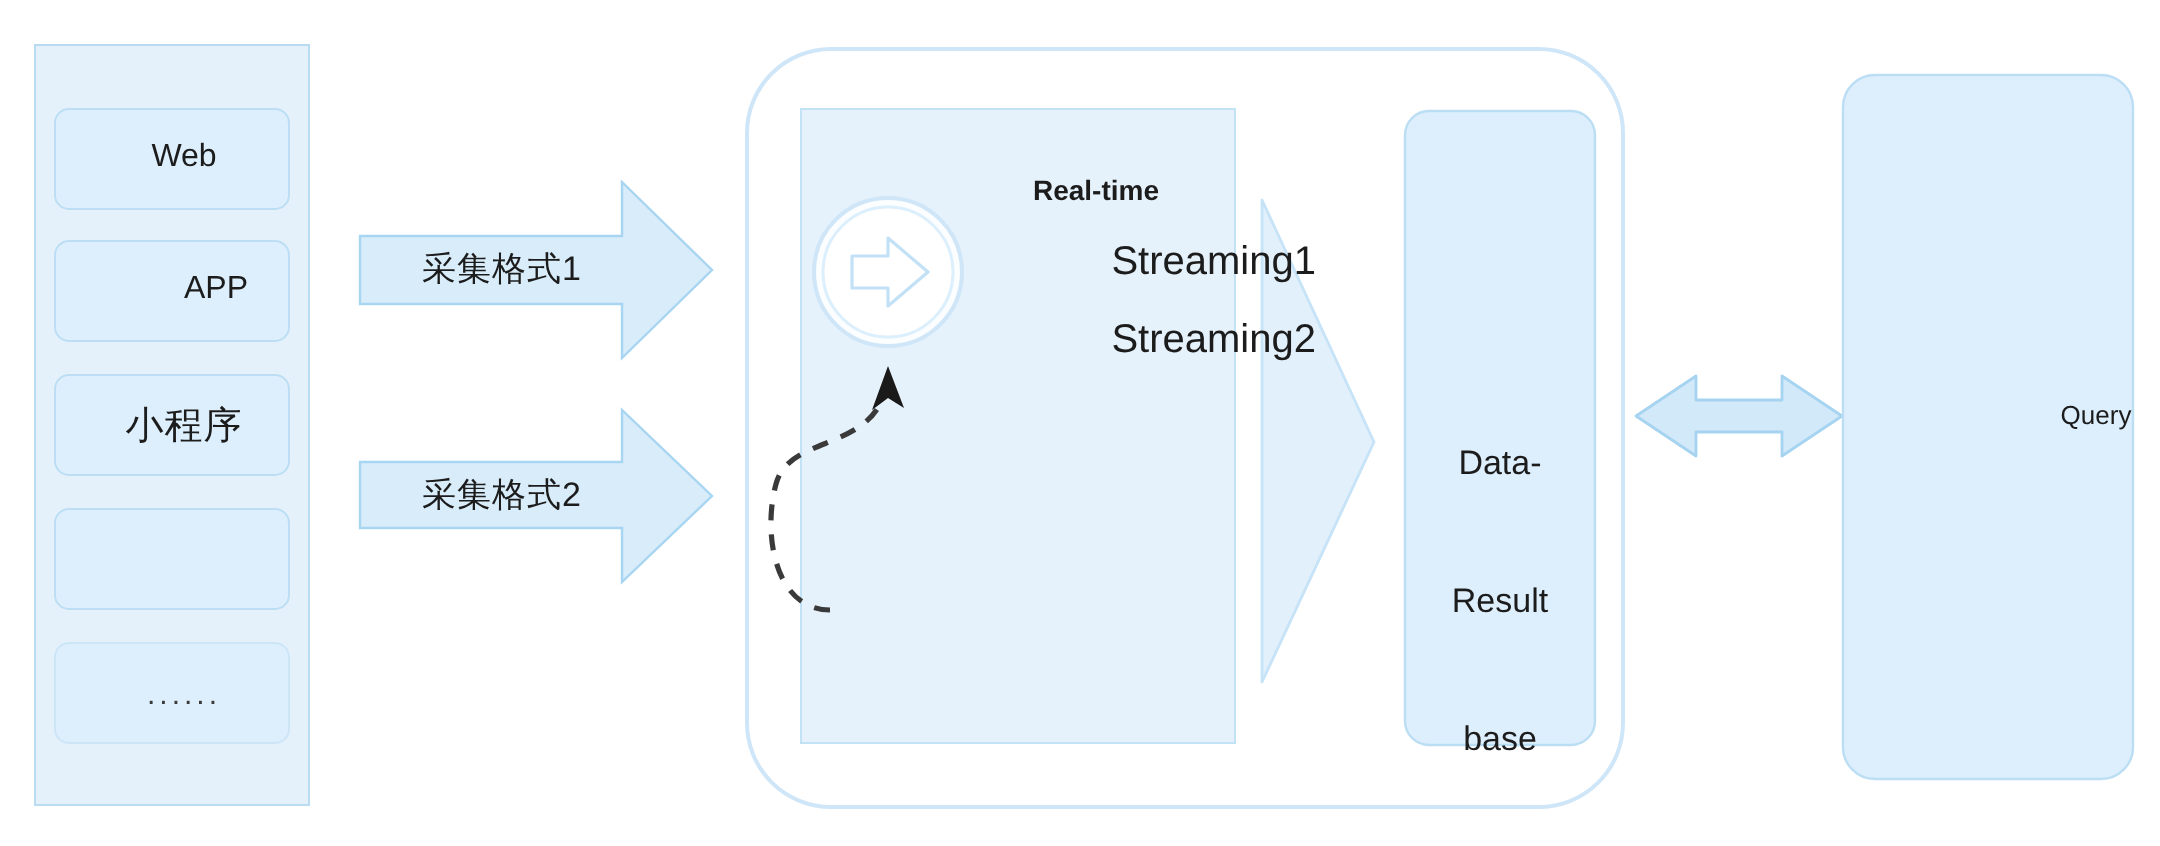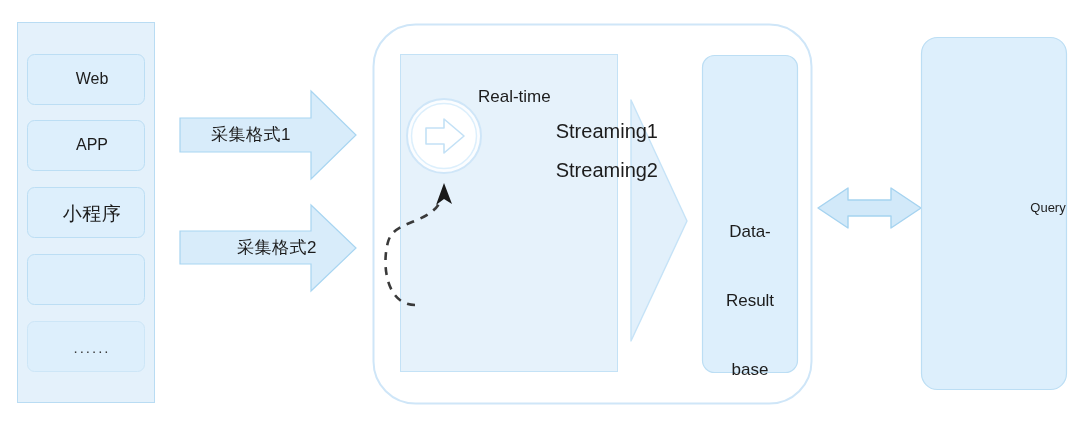--- a/index.html
+++ b/index.html
@@ -50,26 +50,26 @@
 
   
   .flow-label {
     font-size: 17px;
     width: 132px;
     letter-spacing: 0.5px;
   }
 
   
   .realtime-label {
-    font-size: 17px;
-    font-weight: normal;
+    font-size: 14px;
+    font-weight: bold;
     left: 478px;
     top: 87px;
     width: 140px;
-    text-align: left;
+    text-align: center;
   }
   .stream-label {
     font-size: 20px;
     left: 508px;
     width: 150px;
     text-align: right;
   }
   .batch-label {
     font-size: 17px;
     font-weight: bold;
@@ -127,26 +127,26 @@
     <polygon points="631,100 631,341 687,221" fill="#e2f0fb" stroke="#c6e3f7" stroke-width="1.4" stroke-linejoin="round"></polygon>
 
     <rect x="702.5" y="55.5" width="95" height="317" rx="12" ry="12" fill="#ddeffc" stroke="#bcdef4" stroke-width="1.2"></rect>
 
     <polygon points="818,208 848,188 848,200 891,200 891,188 921,208 891,228 891,216 848,216 848,228" fill="#d2e9f9" stroke="#a5d3f0" stroke-width="1.4" stroke-linejoin="round"></polygon>
 
     <rect x="921.5" y="37.5" width="145" height="352" rx="16" ry="16" fill="#ddeffc" stroke="#bcdef4" stroke-width="1.2"></rect>
   </svg>
 
   <div class="lbl src-label" style="top:70px;">Web</div>
-  <div class="lbl src-label" style="top:136px;">APP</div>
+  <div class="lbl src-label" style="top:136px;margin-left:16px;">APP</div>
   <div class="lbl src-label cjk" style="top:203px;">小程序</div>
   <div class="lbl src-label ellipsis-label" style="top:339px;">......</div>
 
   <div class="lbl flow-label" style="left:185px; top:125px;">采集格式1</div>
-  <div class="lbl flow-label" style="left:185px; top:238px;text-align:right;">采集格式2</div>
+  <div class="lbl flow-label" style="left:185px; top:238px;">采集格式2</div>
 
   <div class="lbl realtime-label">Real-time</div>
   <div class="lbl stream-label" style="top:120px;">Streaming1</div>
   <div class="lbl stream-label" style="top:159px;">Streaming2</div>
 
   <div class="lbl db-label">
     <div>Data-</div>
     <div>Result</div>
     <div>base</div>
   </div>

